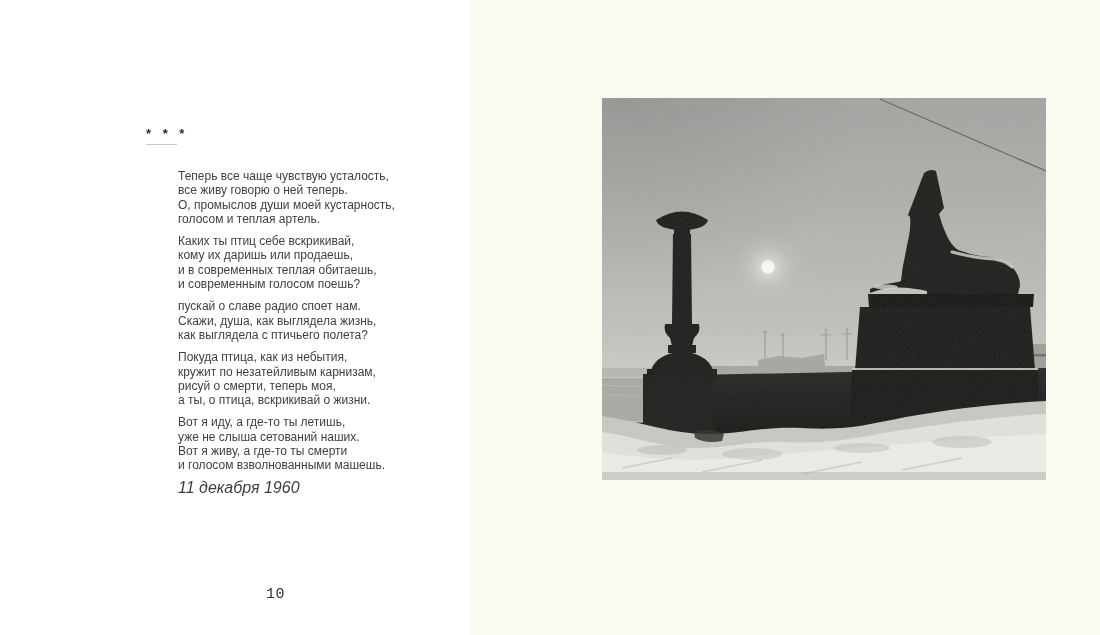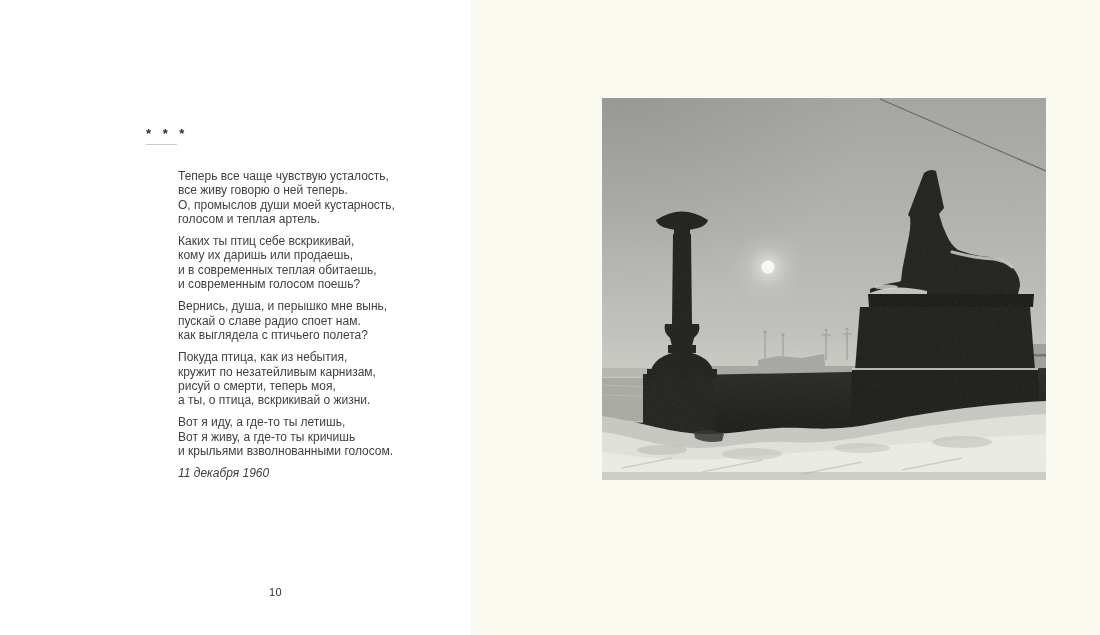--- a/index.html
+++ b/index.html
@@ -13,23 +13,23 @@
   html,body{width:1100px;height:635px;overflow:hidden;}
   body{font-family:"Liberation Sans","DejaVu Sans",sans-serif;background:var(--left-bg);}
   .spread{position:relative;width:1100px;height:635px;}
   .page-left{position:absolute;left:0;top:0;width:471px;height:635px;background:var(--left-bg);}
   .page-right{position:absolute;left:471px;top:0;width:629px;height:635px;background:var(--right-bg);}
   .stars{position:absolute;left:146px;top:124px;width:31px;border-bottom:1px solid var(--underline);padding-bottom:2px;}
   .stars span{display:inline-block;white-space:nowrap;font-weight:700;font-size:13px;letter-spacing:4px;color:#2a2a2a;line-height:15px;}
   .poem{position:absolute;left:178px;top:169px;font-size:12px;line-height:14.3px;color:var(--text);}
   .stanza{margin-bottom:8px;}
   .poem-line{white-space:nowrap;}
-  .poem-date{margin-top:6px;font-style:italic;color:var(--text);font-size:12px;}
+  .poem-date{margin-top:6px;font-style:italic;color:var(--text);font-size:16px;}
   .page-num{position:absolute;left:178px;top:586px;width:195px;text-align:center;
-    font-family:Liberation Sans, sans-serif;font-size:11px;color:var(--pagenum);letter-spacing:.5px;}
+    font-family:Liberation Mono, monospace;font-size:15px;color:var(--pagenum);letter-spacing:.5px;}
   .photo{position:absolute;left:131px;top:98px;width:444px;height:382px;}
   .photo svg{display:block;width:444px;height:382px;}
 </style>
 </head>
 <body>
 
 <div class="spread">
 
   <div class="page-left">
 
@@ -44,34 +44,35 @@
         <div class="poem-line">О, промыслов души моей кустарность,</div>
         <div class="poem-line">голосом и теплая артель.</div>
       </div>
       <div class="stanza">
         <div class="poem-line">Каких ты птиц себе вскрикивай,</div>
         <div class="poem-line">кому их даришь или продаешь,</div>
         <div class="poem-line">и в современных теплая обитаешь,</div>
         <div class="poem-line">и современным голосом поешь?</div>
       </div>
       <div class="stanza">
-        <div class="poem-line">Вернись, душа, и перышко мне вынь,</div>
         <div class="poem-line">пускай о славе радио споет нам.</div>
+        <div class="poem-line">Скажи, душа, как выглядела жизнь,</div>
         <div class="poem-line">как выглядела с птичьего полета?</div>
       </div>
       <div class="stanza">
         <div class="poem-line">Покуда птица, как из небытия,</div>
         <div class="poem-line">кружит по незатейливым карнизам,</div>
         <div class="poem-line">рисуй о смерти, теперь моя,</div>
         <div class="poem-line">а ты, о птица, вскрикивай о жизни.</div>
       </div>
       <div class="stanza">
         <div class="poem-line">Вот я иду, а где-то ты летишь,</div>
-        <div class="poem-line">Вот я живу, а где-то ты кричишь</div>
-        <div class="poem-line">и крыльями взволнованными голосом.</div>
+        <div class="poem-line">уже не слыша сетований наших.</div>
+        <div class="poem-line">Вот я живу, а где-то ты смерти</div>
+        <div class="poem-line">и голосом взволнованными машешь.</div>
       </div>
       <div class="poem-date">11 декабря 1960</div>
     </div>
 
     <div class="page-num">10</div>
   </div>
 
   <div class="page-right">
     <div class="photo" title="Black-and-white winter photograph: sphinx statue on a granite pedestal and a torchère column on the snowy Neva embankment, pale sun in a hazy grey sky, wire crossing the upper right corner">
       <svg viewBox="0 0 444 382" xmlns="http://www.w3.org/2000/svg">

